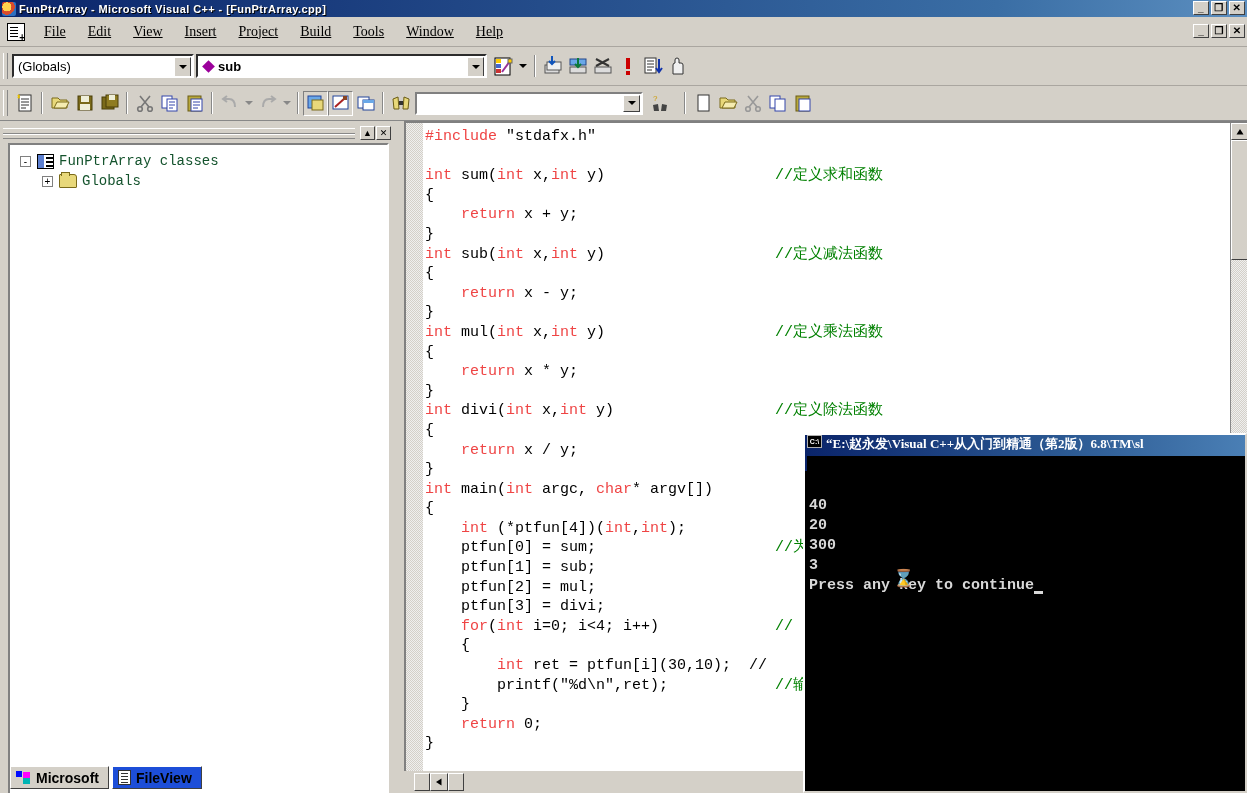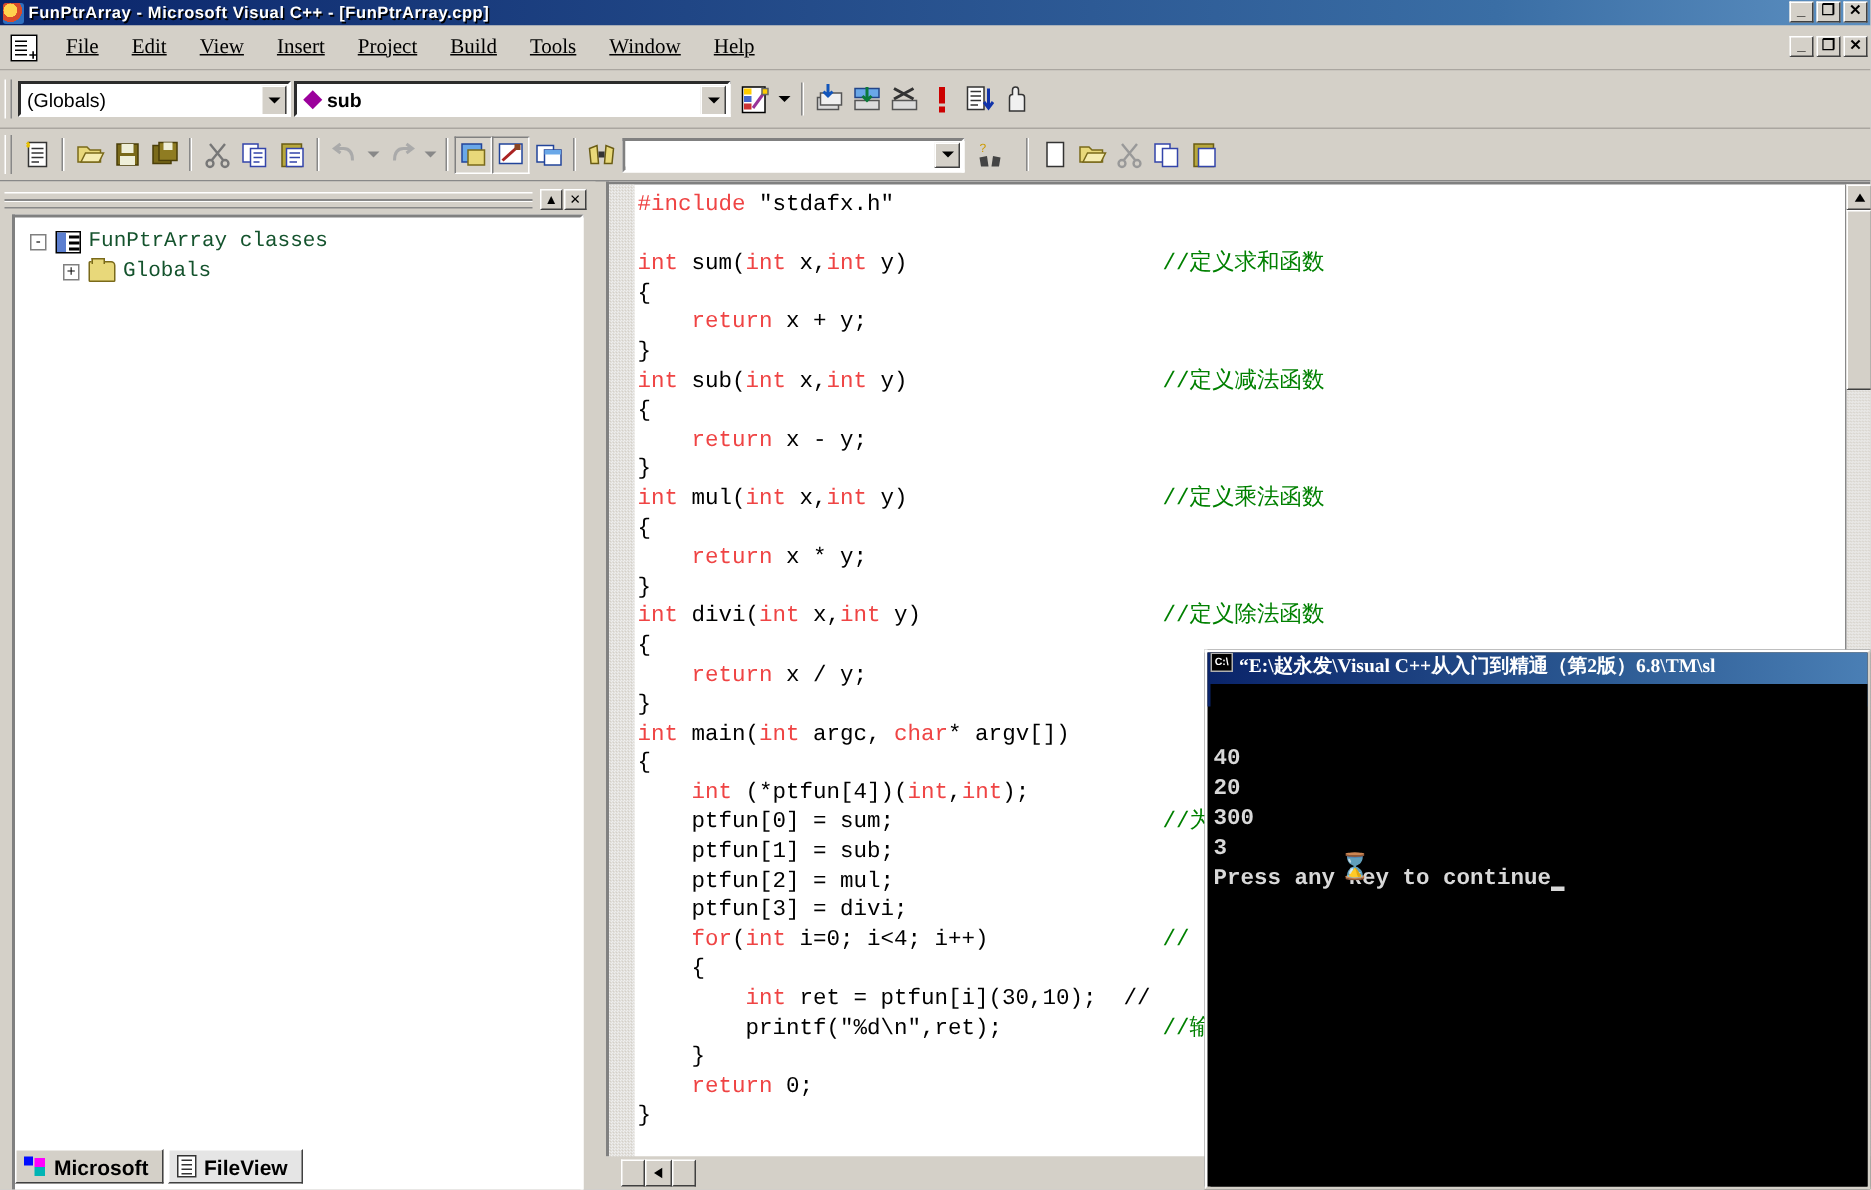--- a/index.html
+++ b/index.html
@@ -157,21 +157,21 @@
     background:#000; box-shadow: 0 4px 0 #000, 0 8px 0 #000; }
   .ico-folder { width: 18px; height: 14px; margin-right: 5px; flex: none;
     background: #e8d87a; border: 1px solid #7a6a1a; border-radius: 1px 3px 1px 1px; position: relative; }
   .ico-folder::before { content:""; position:absolute; left:1px; top:-3px; width:7px; height:3px;
     background:#e8d87a; border:1px solid #7a6a1a; border-bottom:none; }
 
   
   .ws-tabs { position: absolute; left: 10px; bottom: 4px; display: flex; align-items: flex-end; }
   .ws-tab {
     height: 23px; padding: 0 9px 0 5px; display: flex; align-items: center;
-    background: #e5e5e5; border: 1px solid #fff;
+    background: #1d4ed8; border: 1px solid #fff;
     border-right-color: #404040; border-bottom-color: #404040;
     font-family: "Liberation Sans", sans-serif; font-size: 14px; font-weight: bold;
     gap: 5px;
   }
   .ws-tab.active { background: #d4d0c8; }
   .ico-cv { width: 15px; height: 13px; position: relative; flex: none; }
   .ico-cv::before { content:""; position:absolute; left:0; top:0; width:6px; height:6px; background:#000cff; }
   .ico-cv::after { content:""; position:absolute; left:7px; top:1px; width:7px; height:6px; background:#ff00ff;
      box-shadow: 0 6px 0 #00b4b4; }
   .ico-fv { width: 13px; height: 15px; background: #fff; border: 1px solid #333;

